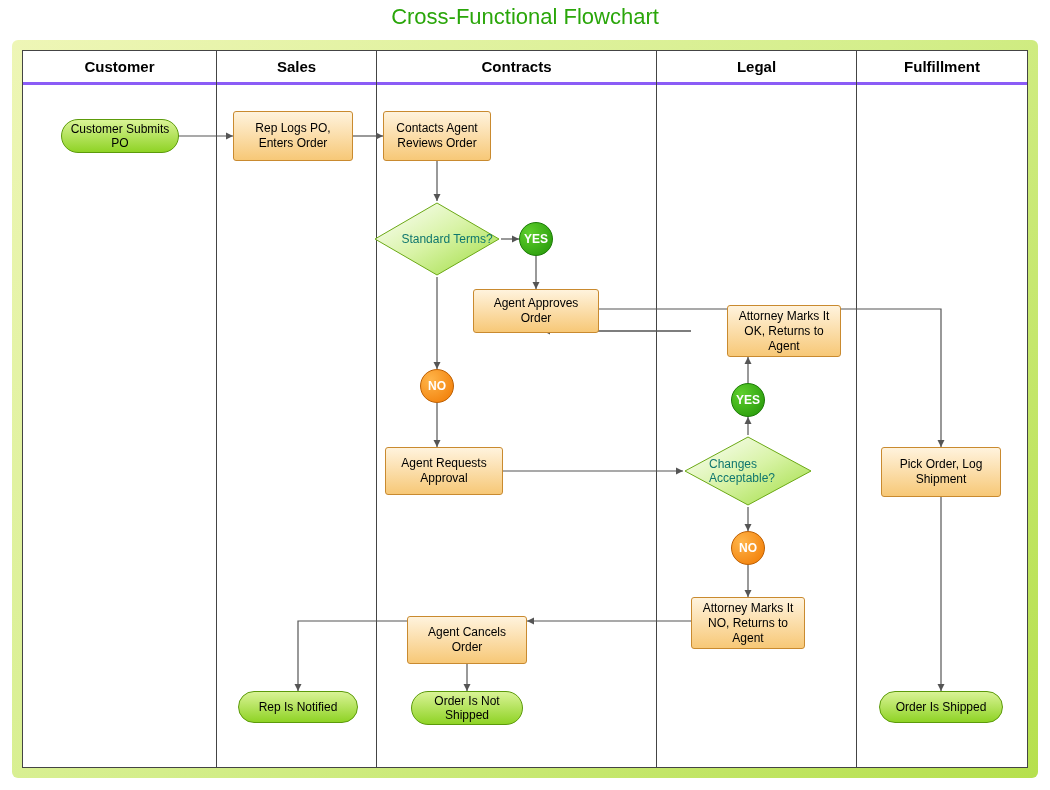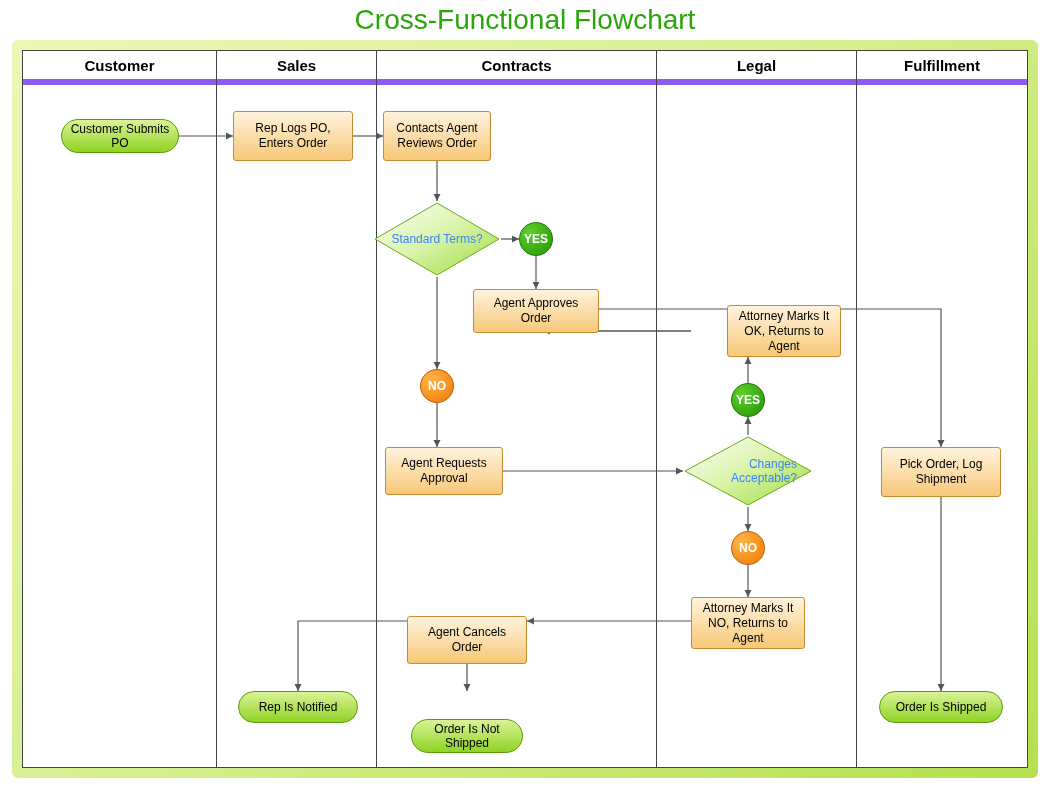--- a/index.html
+++ b/index.html
@@ -13,21 +13,21 @@
     height: 790px;
     position: relative;
     box-sizing: border-box;
   }
   .title {
     position: absolute;
     top: 4px;
     left: 0;
     width: 1050px;
     text-align: center;
-    font-size: 28px;
+    font-size: 22px;
     color: #2aa60a;
     font-weight: 500;
   }
   .border-box {
     position: absolute;
     left: 12px;
     top: 40px;
     width: 1026px;
     height: 738px;
     border-radius: 6px;
@@ -41,21 +41,21 @@
     width: 1006px;
     height: 718px;
     background: #fff;
     border: 1px solid #444;
     box-sizing: border-box;
   }
   .lane-header {
     position: absolute;
     top: 0;
     height: 34px;
-    border-bottom: 6px solid #8b5cf6;
+    border-bottom: 3px solid #8b5cf6;
     font-weight: bold;
     font-size: 15px;
     color: #000;
     display: flex;
     align-items: center;
     justify-content: center;
     box-sizing: border-box;
   }
   .lane-sep {
     position: absolute;
@@ -93,25 +93,25 @@
     line-height: 1.2;
     padding: 2px 8px;
     box-sizing: border-box;
   }
   .decision-wrap {
     position: absolute;
   }
   .decision-wrap svg { display:block; }
   .decision-label {
     position: absolute;
-    left: 0; top: 0; width: 100%; height: 100%;
+    left: 10px; top: 0; width: 100%; height: 100%;
     display: flex; align-items: center; justify-content: center;
-    text-align: right;
-    font-size: 12px;
-    color: #3b82f6;
+    text-align: left;
+    font-size: 12px;
+    color: #0f766e;
     line-height: 1.2;
     padding: 0 16px;
     box-sizing: border-box;
   }
   .yesno {
     position: absolute;
     width: 34px;
     height: 34px;
     border-radius: 50%;
     display: flex; align-items: center; justify-content: center;
@@ -235,18 +235,18 @@
     <div class="yesno no" style="left:708px; top:480px;">NO</div>
 
     <div class="process" style="left:668px; top:546px; width:114px; height:52px;">Attorney Marks It NO, Returns to Agent</div>
 
     <div class="process" style="left:384px; top:546px; width:120px; height:48px;margin-top:19px;">Agent Cancels Order</div>
 
     <div class="process" style="left:858px; top:396px; width:120px; height:50px;">Pick Order, Log Shipment</div>
 
     <div class="terminator" style="left:215px; top:640px; width:120px; height:32px;">Rep Is Notified</div>
 
-    <div class="terminator" style="left:388px; top:640px; width:112px; height:34px;margin-top:28px;">Order Is Not Shipped</div>
+    <div class="terminator" style="left:388px; top:640px; width:112px; height:34px;">Order Is Not Shipped</div>
 
     <div class="terminator" style="left:856px; top:640px; width:124px; height:32px;">Order Is Shipped</div>
 
   </div>
 </div>
 
 </body></html>

